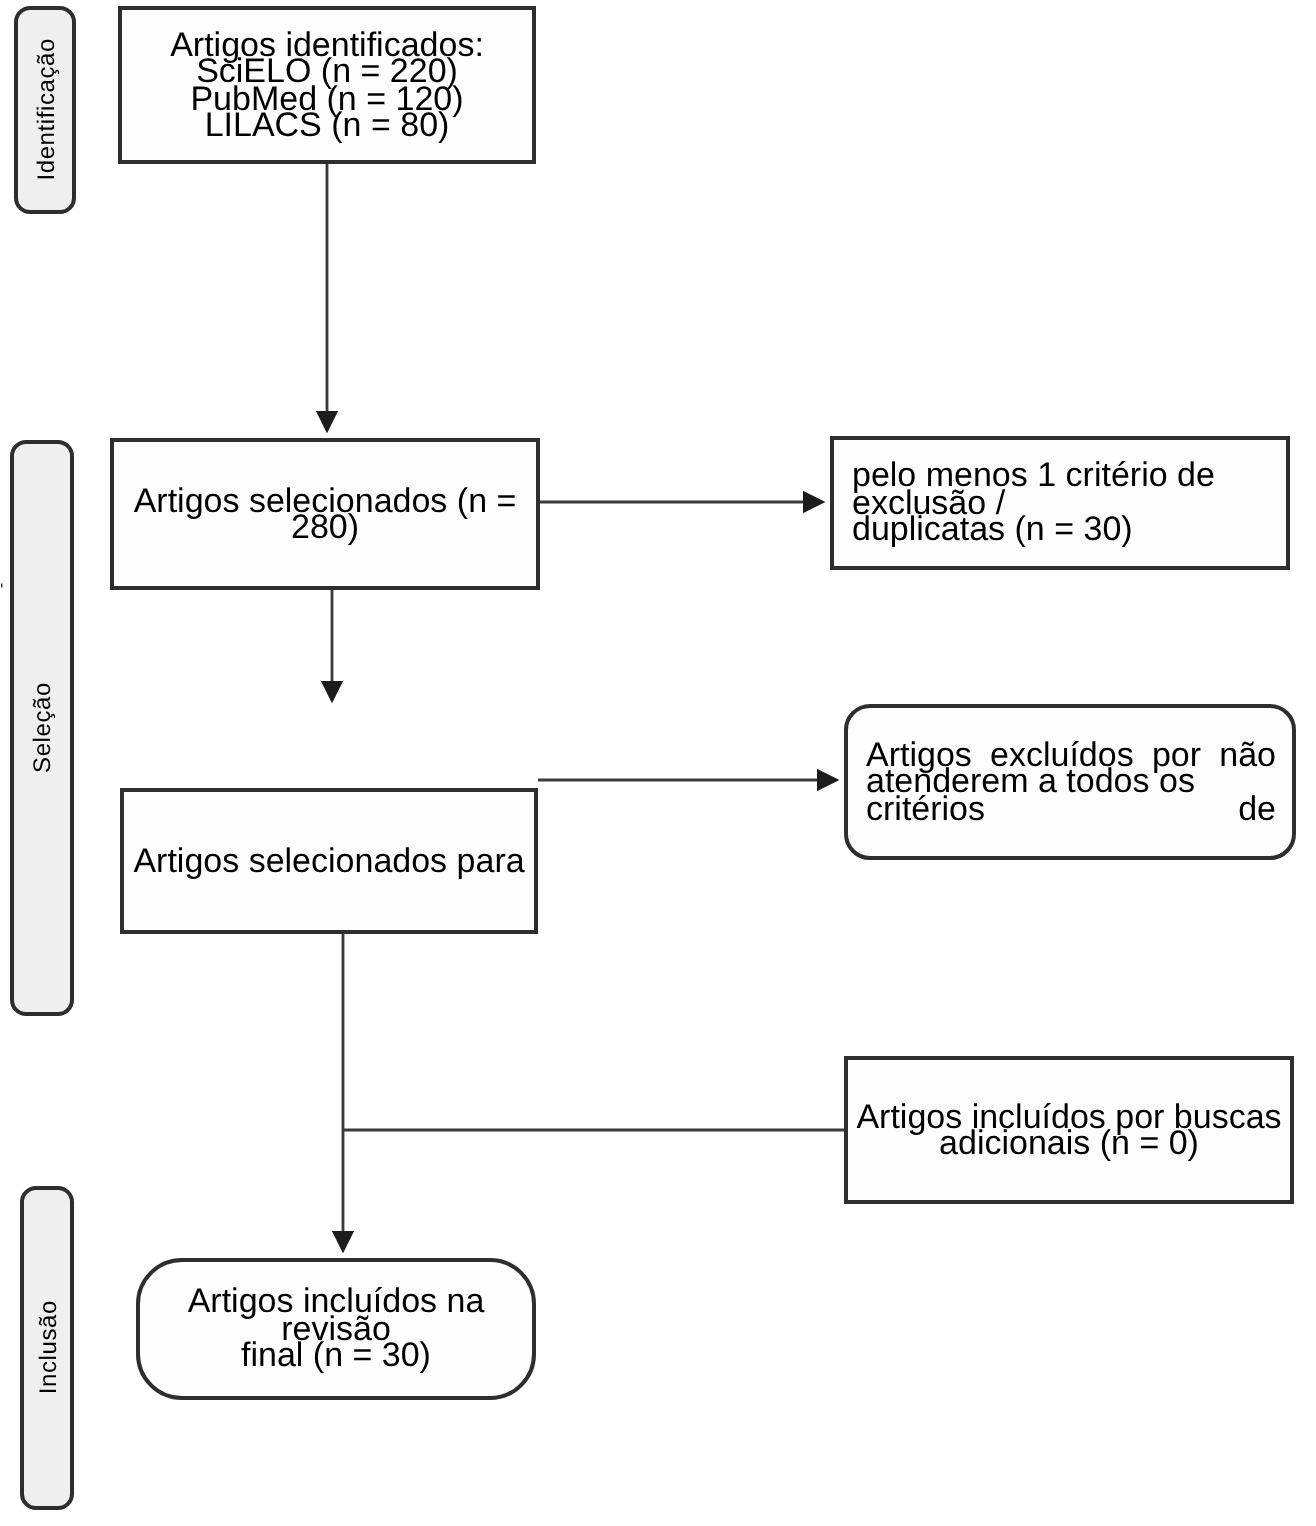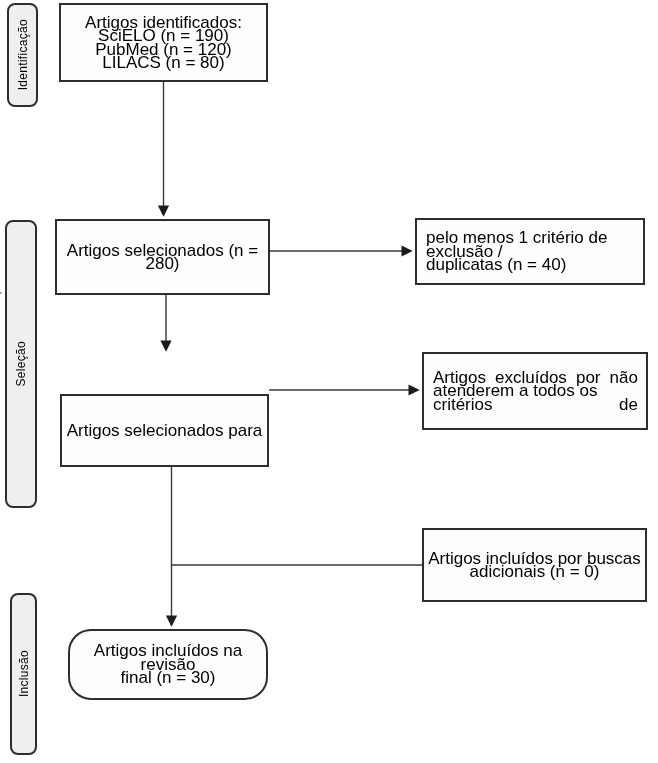--- a/index.html
+++ b/index.html
@@ -56,21 +56,21 @@
   #label-identificacao { left: 7px;  top: 3px;   width: 31px; height: 104px; }
   #label-selecao       { left: 5px;  top: 220px; width: 32px; height: 288px; }
   #label-inclusao      { left: 10px; top: 593px; width: 27px; height: 162px; }
 
   #box-identified { left: 59px;  top: 3px;   width: 209px; height: 79px; }
   #box-selected   { left: 55px;  top: 219px; width: 215px; height: 76px; }
   #box-abstracts  { left: 60px;  top: 354px; width: 209px; height: 73px; margin-top: 40px; }
   #box-final      { left: 68px;  top: 629px; width: 200px; height: 71px; border-radius: 23px; }
 
   #box-excluded1  { left: 415px; top: 218px; width: 230px; height: 67px; }
-  #box-excluded2  { left: 422px; top: 352px; width: 226px; height: 78px; }
+  #box-excluded2  { left: 422px; top: 352px; width: 226px; height: 78px; border-radius: 13px; }
   #box-additional { left: 422px; top: 528px; width: 225px; height: 74px; }
 
   .stray-mark {
     position: absolute;
     left: 0px; top: 291px;
     font-size: 9px;
     color: #2e2e2e;
     line-height: 9px;
   }
 </style>
@@ -98,41 +98,41 @@
   </div>
   <div class="stage-label" id="label-selecao">
     <span>Seleção</span>
   </div>
   <div class="stage-label" id="label-inclusao">
     <span>Inclusão</span>
   </div>
 
   <div class="box center" id="box-identified">
     <div class="line">Artigos identificados:</div>
-    <div class="line">SciELO (n = 190)</div>
+    <div class="line">SciELO (n = 220)</div>
     <div class="line">PubMed (n = 120)</div>
     <div class="line">LILACS (n = 80)</div>
   </div>
 
   <div class="box center" id="box-selected">
     <div class="line">Artigos selecionados (n = 280)</div>
   </div>
 
   <div class="box center" id="box-abstracts">
     <div class="line">Artigos selecionados para</div>
   </div>
 
   <div class="box center" id="box-final">
     <div class="line">Artigos incluídos na revisão</div>
     <div class="line">final (n = 30)</div>
   </div>
 
   <div class="box leftpad" id="box-excluded1">
     <div class="line">pelo menos 1 critério de exclusão /</div>
-    <div class="line">duplicatas (n = 40)</div>
+    <div class="line">duplicatas (n = 30)</div>
   </div>
 
   <div class="box leftpad" id="box-excluded2">
     <div class="line just">Artigos excluídos por não</div>
     <div class="line just">atenderem a todos os critérios de</div>
   </div>
 
   <div class="box center" id="box-additional">
     <div class="line">Artigos incluídos por buscas</div>
     <div class="line">adicionais (n = 0)</div>

